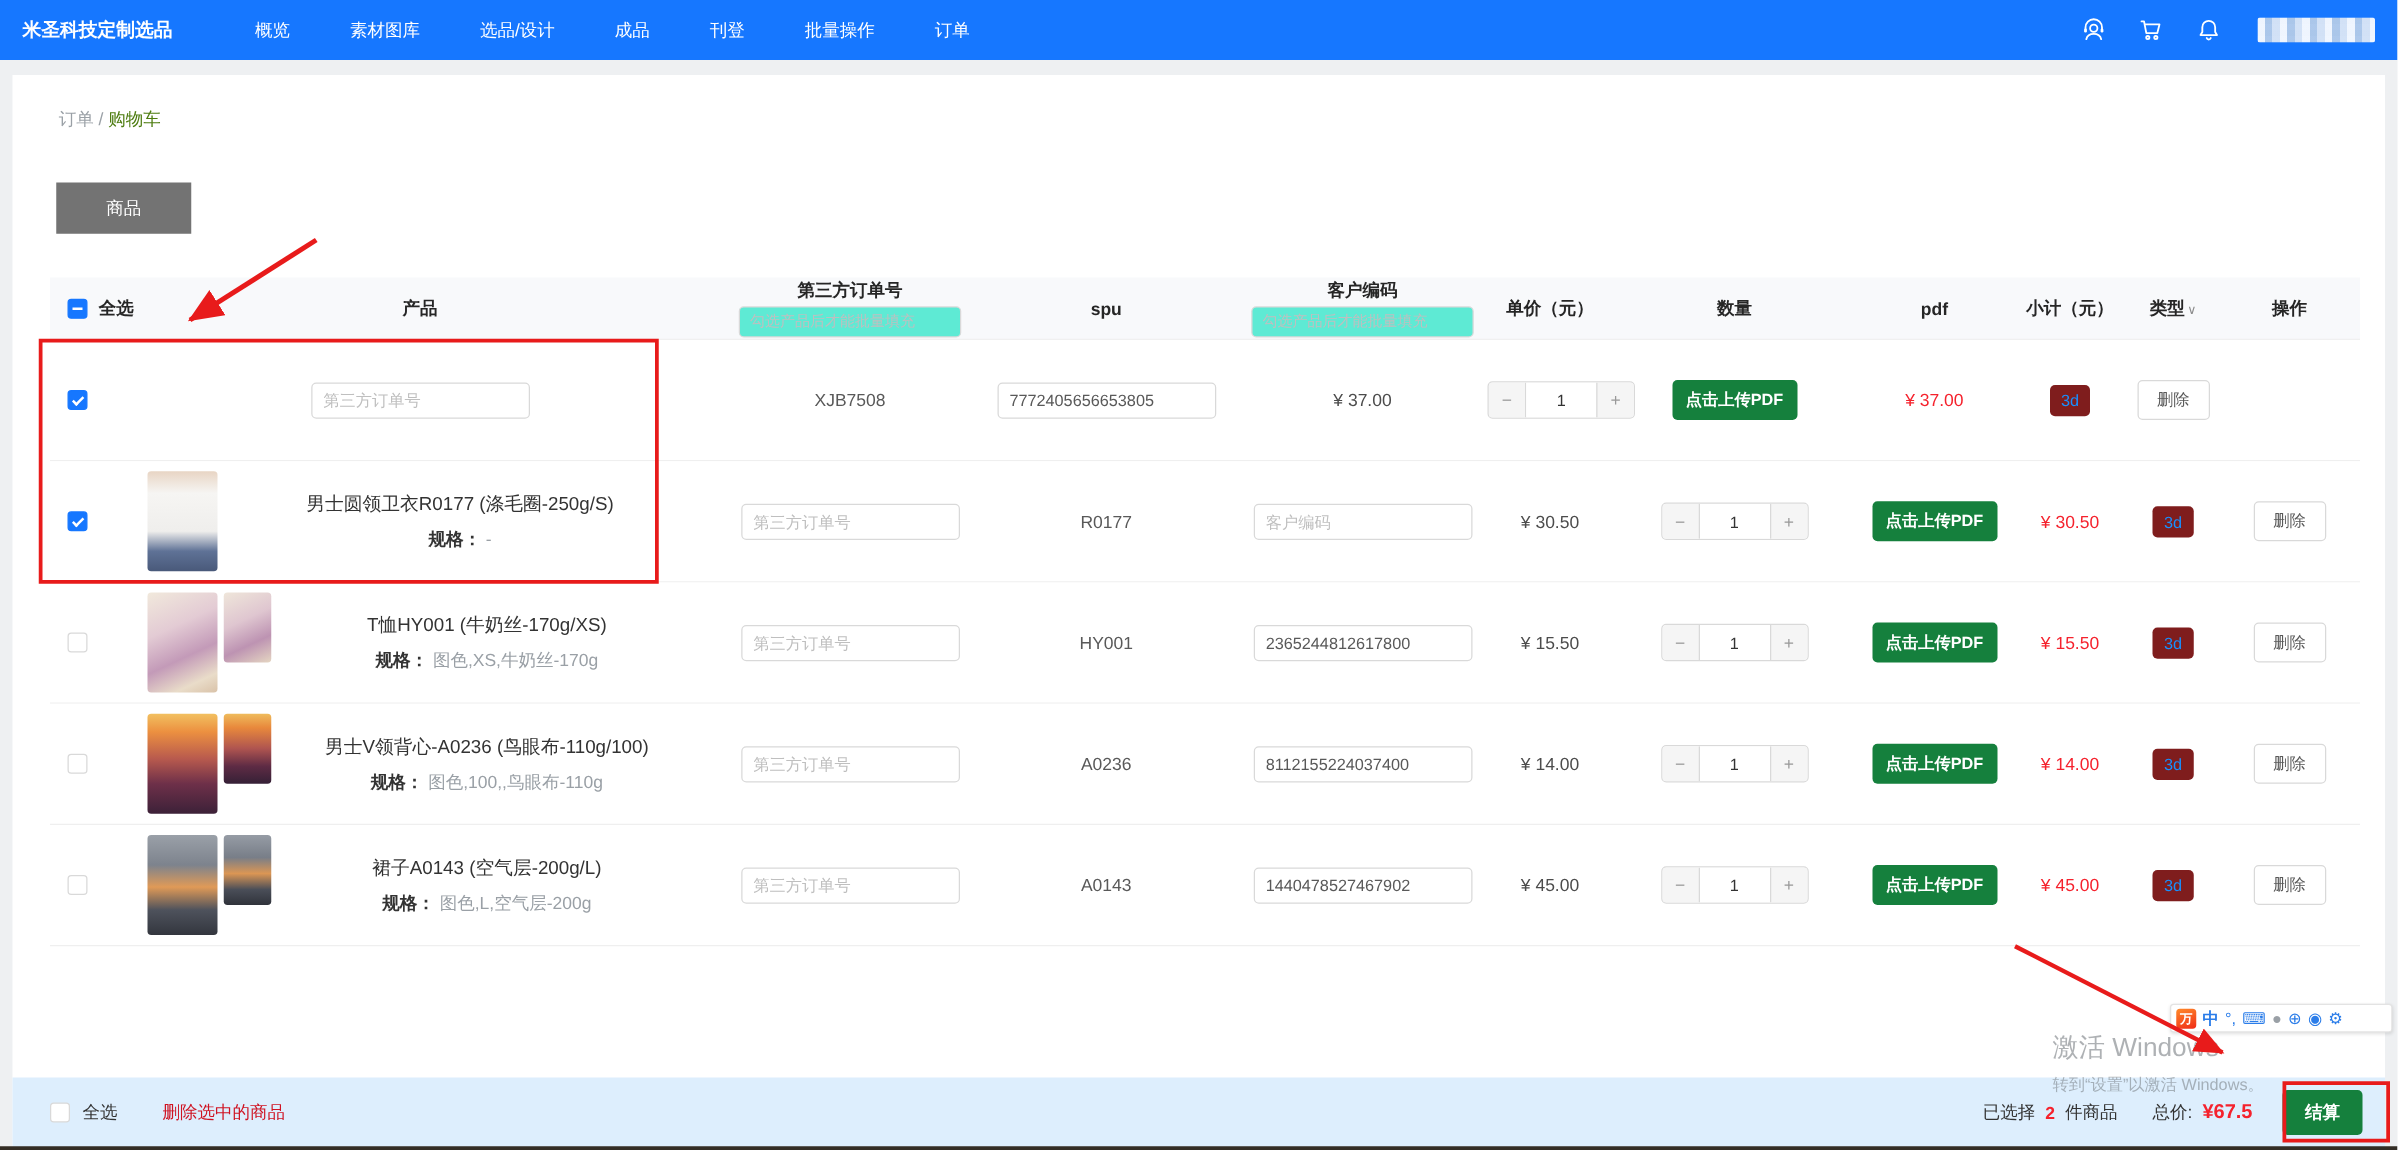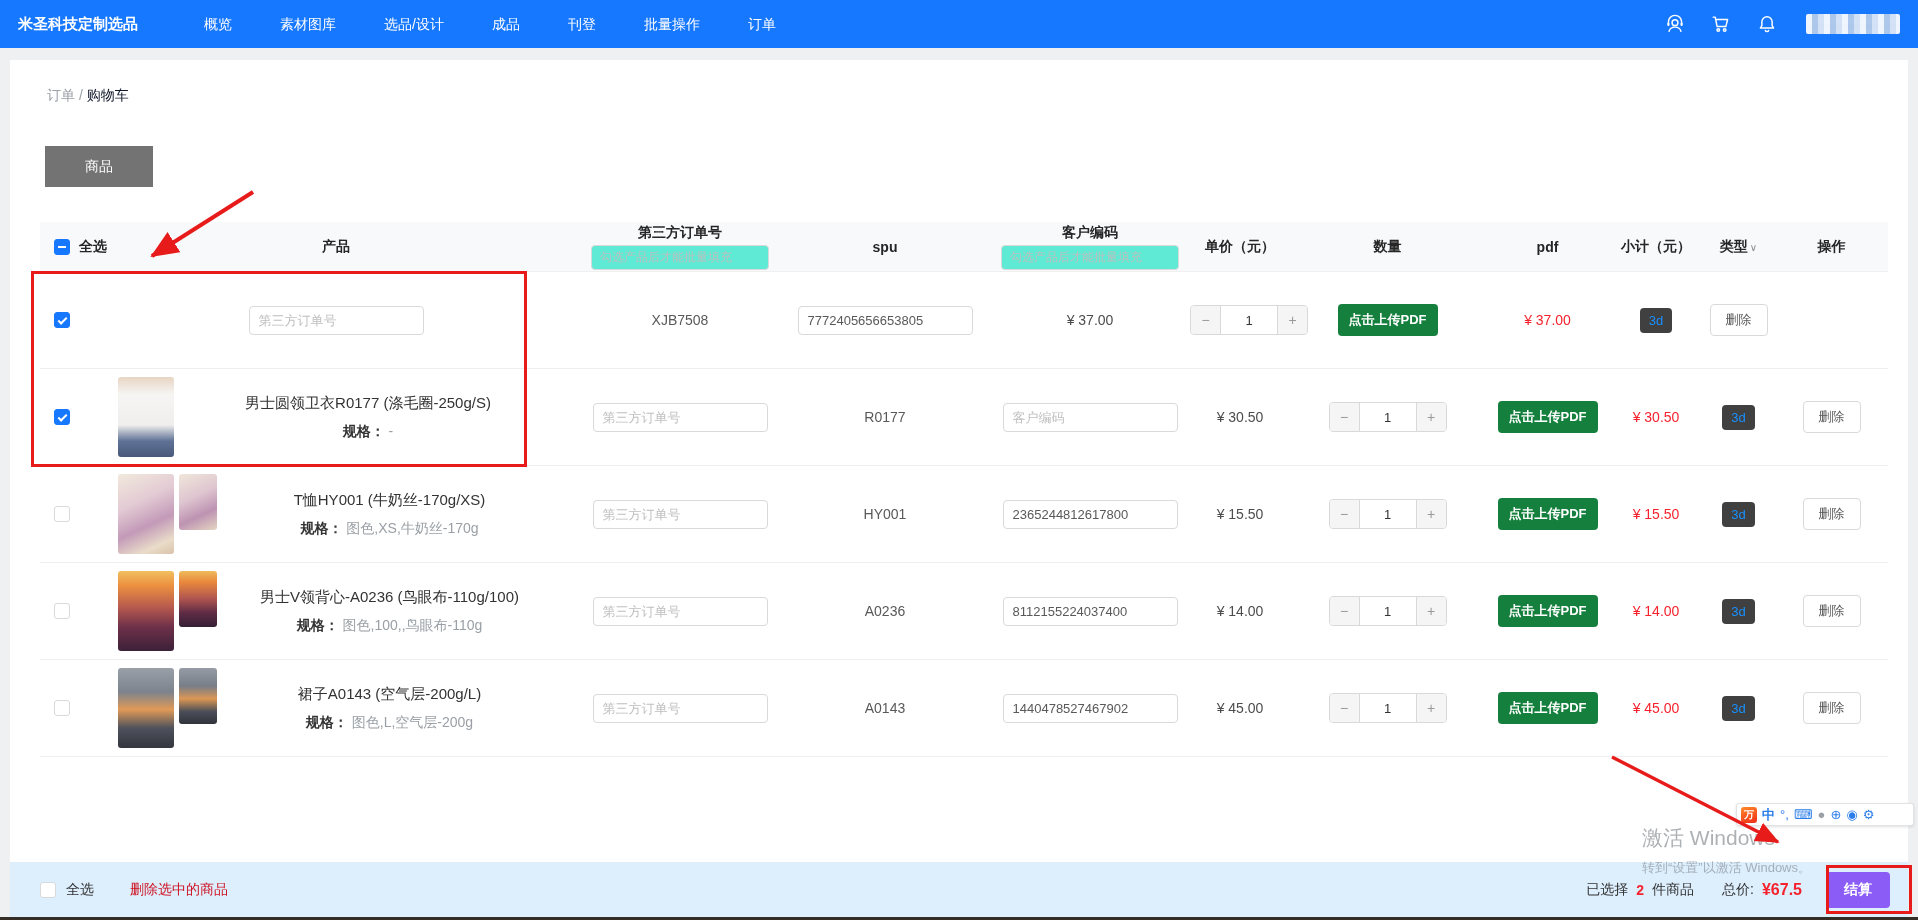--- a/index.html
+++ b/index.html
@@ -18,21 +18,21 @@
   .nav-right { margin-left:auto; display:flex; align-items:center; gap:24px; }
   .nav-ico { width:22px; height:22px; display:block; }
   .blur-user { width:94px; height:20px; border-radius:2px; margin-left:4px;
     background-image:
       repeating-linear-gradient(90deg, rgba(255,255,255,.9) 0 6px, rgba(186,206,232,.85) 6px 12px, rgba(223,233,246,.9) 12px 18px),
       repeating-linear-gradient(0deg, rgba(255,255,255,.35) 0 5px, rgba(170,195,225,.45) 5px 10px); }
   
   .card { position:absolute; left:10px; top:60px; width:1898px; height:858px; background:#fff; }
   .breadcrumb { position:absolute; left:37px; top:27px; font-size:14px; }
   .bc-parent,.bc-sep { color:#9aa0a6; }
-  .bc-current { color:#0f172a; }
+  .bc-current { color:#4d7c0f; }
   .tab-btn { position:absolute; left:35px; top:86px; width:108px; height:41px; background:#737373;
     color:#fff; font-size:14px; border:none; cursor:pointer; }
   
   .tablewrap { position:absolute; left:30px; top:162px; width:1848px; }
   .grid-cols { display:grid;
     grid-template-columns:52px 488px 200px 210px 200px 100px 195px 125px 92px 73px 113px;
     align-items:center; }
   .thead { background:#f8f9fb; height:50px; border-bottom:1px solid #f0f0f0; }
   .th { font-size:14px; font-weight:700; color:#262626; text-align:center; white-space:nowrap; }
   .th-select { display:flex; align-items:center; padding-left:14px; overflow:visible; }
@@ -70,36 +70,36 @@
   
   .stepper { display:inline-flex; width:118px; height:30px; border:1px solid #d9d9d9;
     border-radius:4px; overflow:hidden; background:#fff; vertical-align:middle; }
   .st-btn { width:30px; background:#f5f5f5; border:none; color:#999; font-size:14px; cursor:pointer; }
   .st-btn.minus { border-right:1px solid #d9d9d9; }
   .st-btn.plus { border-left:1px solid #d9d9d9; }
   .st-in { width:56px; border:none; text-align:center; font-size:13px; color:#333; }
   .pdf-btn { background:#15803d; color:#fff; border:none; border-radius:4px; font-size:13px;
     font-weight:700; padding:7px 11px; cursor:pointer; }
   .c-subtotal { color:#f5222d; font-weight:500; }
-  .type-badge { display:inline-block; background:#404040; color:#1890ff; font-size:13px;
+  .type-badge { display:inline-block; background:#7f1d1d; color:#1890ff; font-size:13px;
     border-radius:4px; padding:5px 9px; cursor:pointer; }
   .del-btn { background:#fff; border:1px solid #d9d9d9; border-radius:4px; color:#595959;
     font-size:13px; padding:6px 15px; cursor:pointer; }
   .c-price { color:#4c4c4c; }
   
   .footer-bar { position:absolute; left:10px; top:862px; width:1898px; height:56px; background:#ddeefd;
     display:flex; align-items:center; padding:0 18px 0 30px; z-index:30; }
   .fb-left { display:flex; align-items:center; gap:10px; }
   .fb-label { font-size:14px; color:#333; }
   .fb-del { font-size:14px; color:#cf1322; margin-left:26px; cursor:pointer; }
   .fb-right { margin-left:auto; display:flex; align-items:center; gap:8px; font-size:14px; color:#333; }
   .fb-count { color:#f5222d; font-weight:700; }
   .fb-total { color:#f5222d; font-weight:700; font-size:16px; }
   .fb-gap { width:12px; }
-  .checkout-btn { width:64px; height:36px; background:#8b5cf6; color:#fff; font-size:14px;
+  .checkout-btn { width:64px; height:36px; background:#15803d; color:#fff; font-size:14px;
     font-weight:700; border:none; border-radius:4px; margin-left:16px; cursor:pointer; }
   
   .ime-bar { position:absolute; left:1736px; top:803px; width:178px; height:23px; background:#fff;
     border:1px solid #e3e3e3; border-radius:3px; box-shadow:0 1px 3px rgba(0,0,0,.12);
     display:flex; align-items:center; gap:5px; padding:0 4px; z-index:40; }
   .ime-logo { width:16px; height:16px; border-radius:3px; background:linear-gradient(160deg,#ff8a2a,#f02b16);
     color:#fff; font-size:10px; font-weight:700; display:flex; align-items:center; justify-content:center; }
   .ime-ic { font-size:13px; color:#2b7de9; line-height:1; }
   .ime-ic.gray { color:#9aa0a6; }
   

